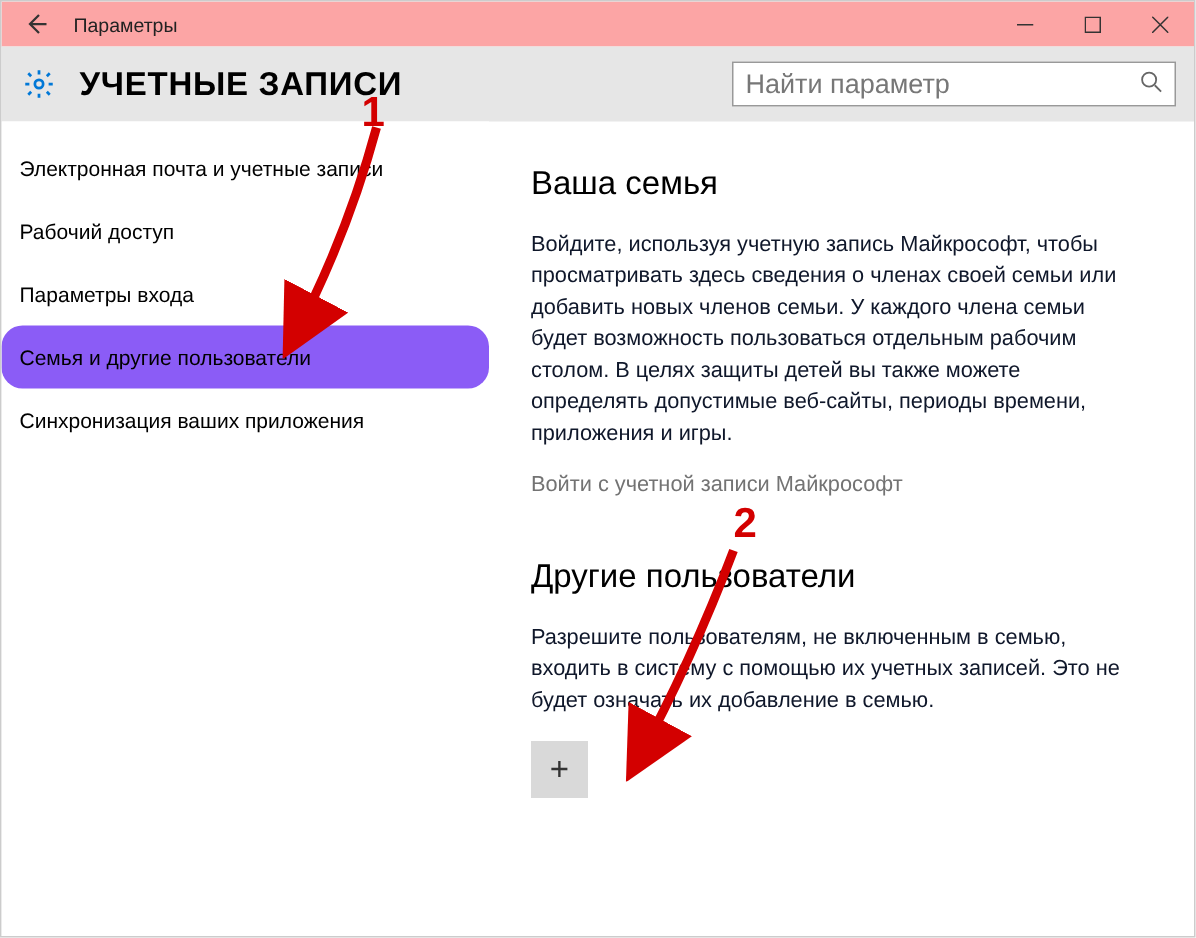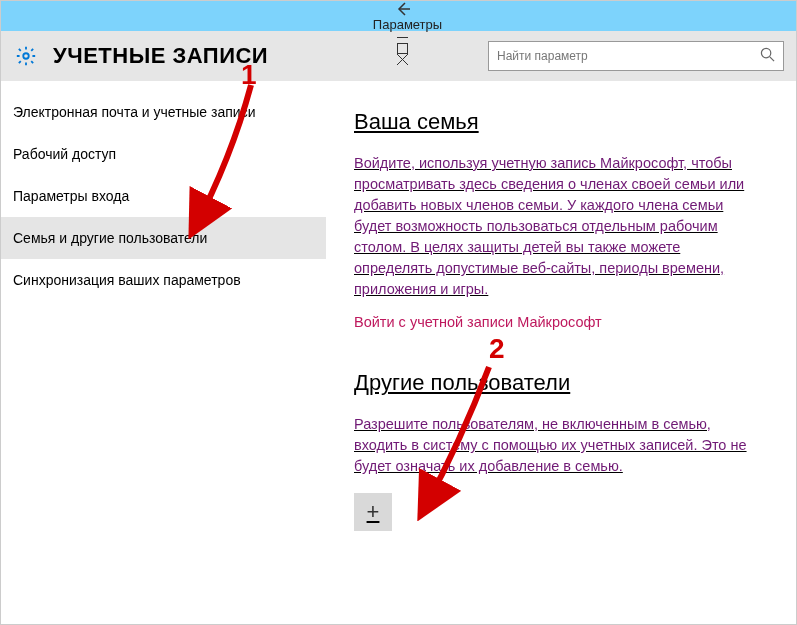--- a/index.html
+++ b/index.html
@@ -8,25 +8,24 @@
     font-size: 14px;
     color: #000;
     background: #fff;
     width: 797px;
     height: 625px;
     position: relative;
     border: 1px solid #ccc;
   }
   .titlebar {
     height: 30px;
-    background: #7dd3fc;
+    background: #fca5a5;
     display: flex;
     align-items: center;
     padding: 0 0 0 8px;
-    flex-direction: column;
   }
   .titlebar .back {
     width: 30px; height: 30px;
     display: flex; align-items: center; justify-content: center;
     cursor: pointer;
   }
   .titlebar .title {
     margin-left: 10px;
     font-size: 13px;
     color: #222;
@@ -62,21 +61,21 @@
     border: 1px solid #999;
     background: #fff;
     width: 296px;
     height: 30px;
     padding: 0 8px;
   }
   .searchbox input {
     border: none;
     outline: none;
     flex: 1;
-    font-size: 12px;
+    font-size: 18px;
     color: #14532d;
     background: transparent;
   }
   .searchbox input::placeholder { color: #777; }
   .searchbox .sicon { color: #555; }
 
   .content {
     display: flex;
     height: calc(625px - 80px);
   }
@@ -85,42 +84,42 @@
     background: #fff;
     padding-top: 10px;
   }
   .sidebar-item {
     padding: 13px 12px;
     font-size: 14px;
     color: #000;
     cursor: pointer;
   }
   .sidebar-item.selected {
-    background: #e5e5e5;
+    background: #8b5cf6;
+    border-radius: 14px;
   }
   .main {
     flex: 1;
     padding: 28px 44px 20px 28px;
     overflow: hidden;
-    text-decoration: underline;
   }
   .main h2 {
     font-size: 22px;
     font-weight: 400;
     margin-bottom: 18px;
   }
   .main p.body {
     font-size: 14.5px;
     line-height: 1.45;
-    color: #701a75;
+    color: #0f172a;
     margin-bottom: 14px;
     max-width: 420px;
   }
   .link {
-    color: #be185d;
+    color: #737373;
     font-size: 14.5px;
     cursor: pointer;
     display: inline-block;
     margin-bottom: 40px;
   }
   .addrow {
     display: flex;
     align-items: center;
     gap: 14px;
     cursor: pointer;
@@ -195,21 +194,21 @@
     </span>
   </div>
 </div>
 
 <div class="content">
   <div class="sidebar">
     <div class="sidebar-item"><span>Электронная почта и учетные записи</span></div>
     <div class="sidebar-item"><span>Рабочий доступ</span></div>
     <div class="sidebar-item"><span>Параметры входа</span></div>
     <div class="sidebar-item selected"><span>Семья и другие пользователи</span></div>
-    <div class="sidebar-item"><span>Синхронизация ваших параметров</span></div>
+    <div class="sidebar-item"><span>Синхронизация ваших приложения</span></div>
   </div>
 
   <div class="main">
     <h2>Ваша семья</h2>
     <p class="body">Войдите, используя учетную запись Майкрософт, чтобы просматривать здесь сведения о членах своей семьи или добавить новых членов семьи. У каждого члена семьи будет возможность пользоваться отдельным рабочим столом. В целях защиты детей вы также можете определять допустимые веб-сайты, периоды времени, приложения и игры.</p>
     <span class="link">Войти с учетной записи Майкрософт</span>
 
     <h2>Другие пользователи</h2>
     <p class="body">Разрешите пользователям, не включенным в семью, входить в систему с помощью их учетных записей. Это не будет означать их добавление в семью.</p>
 

